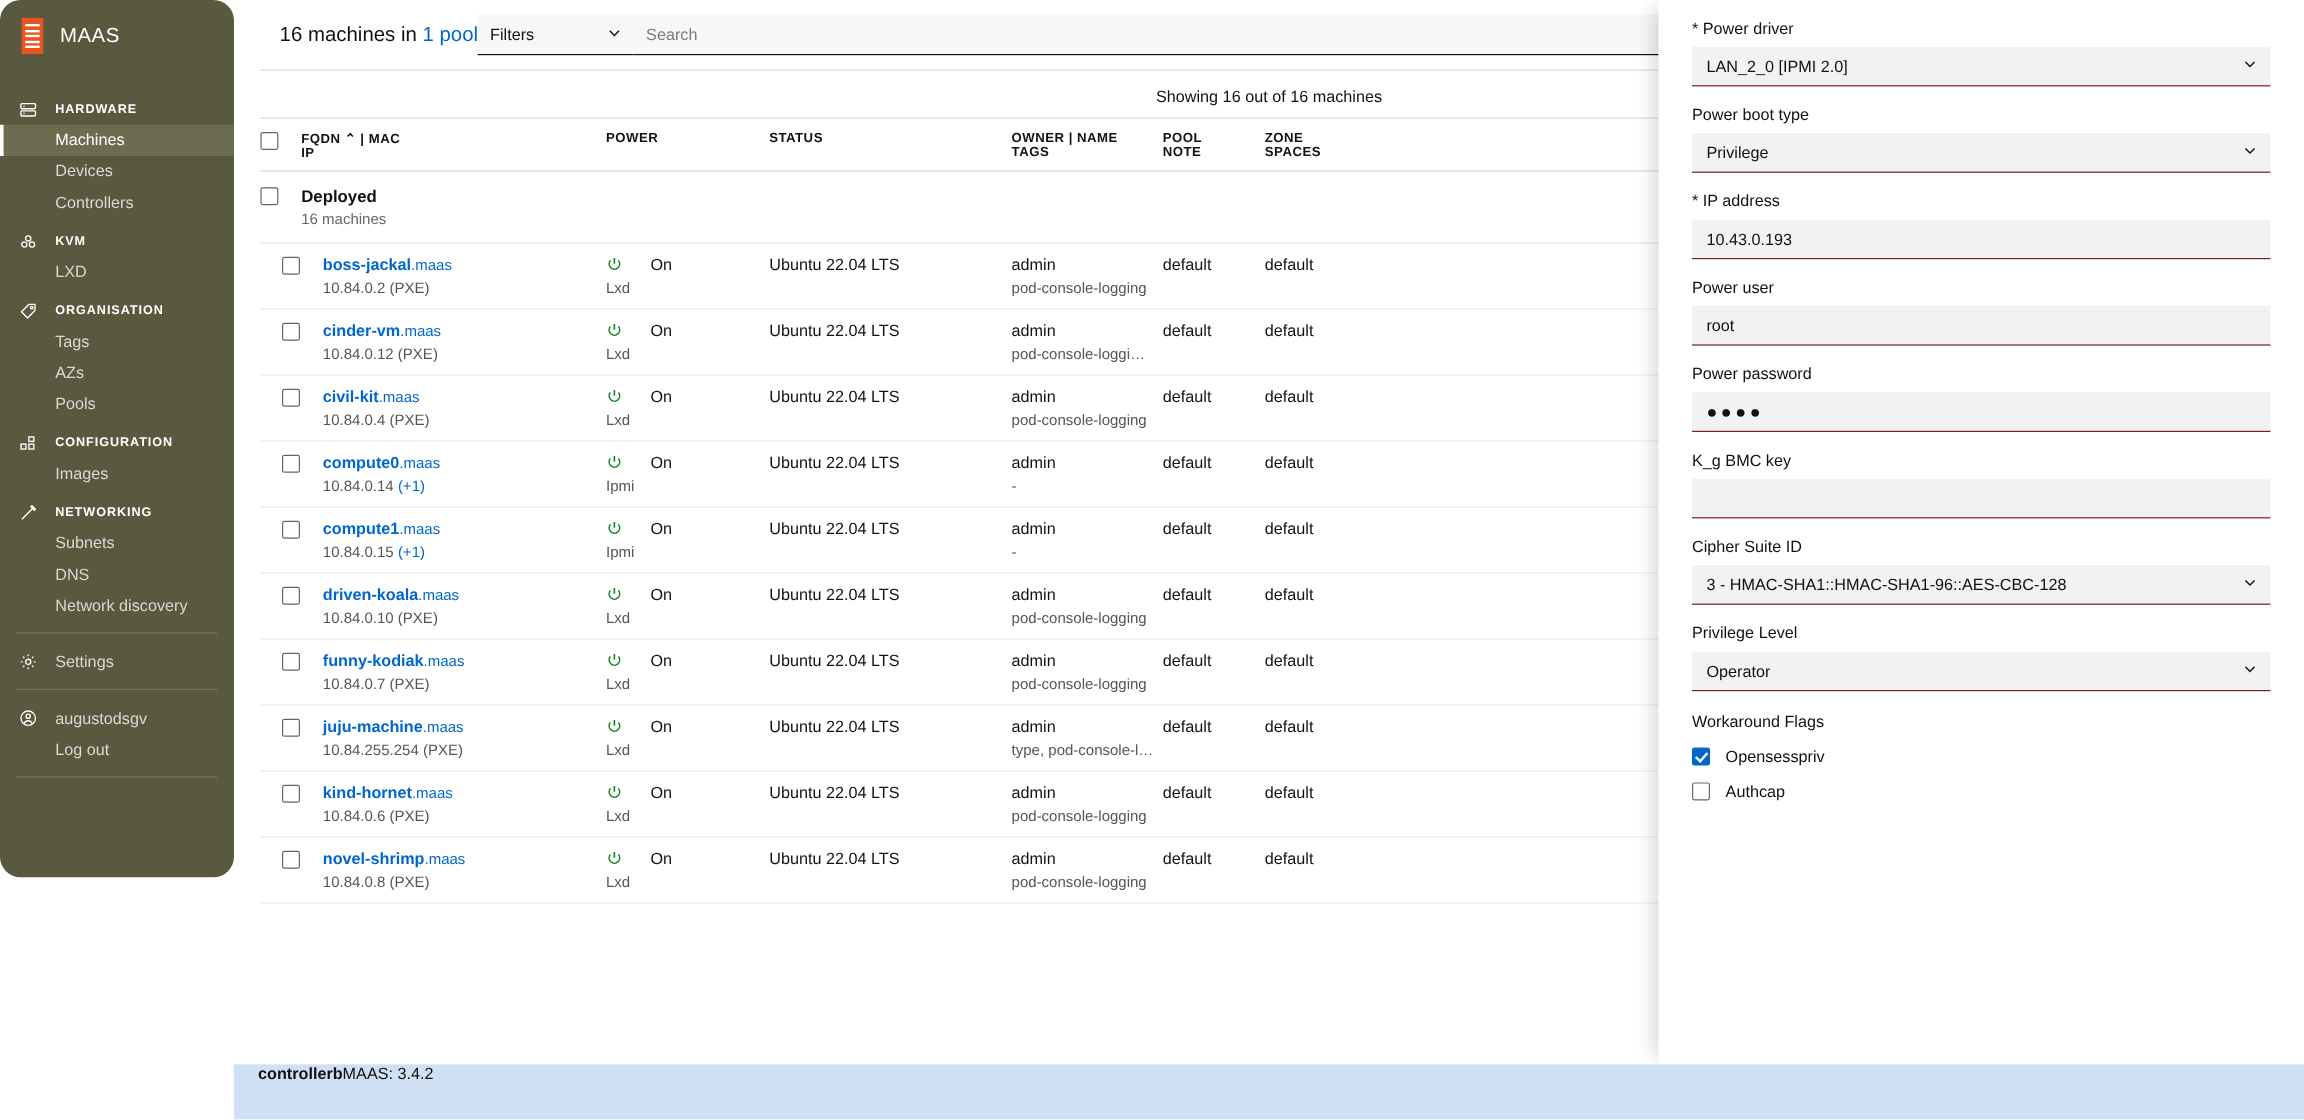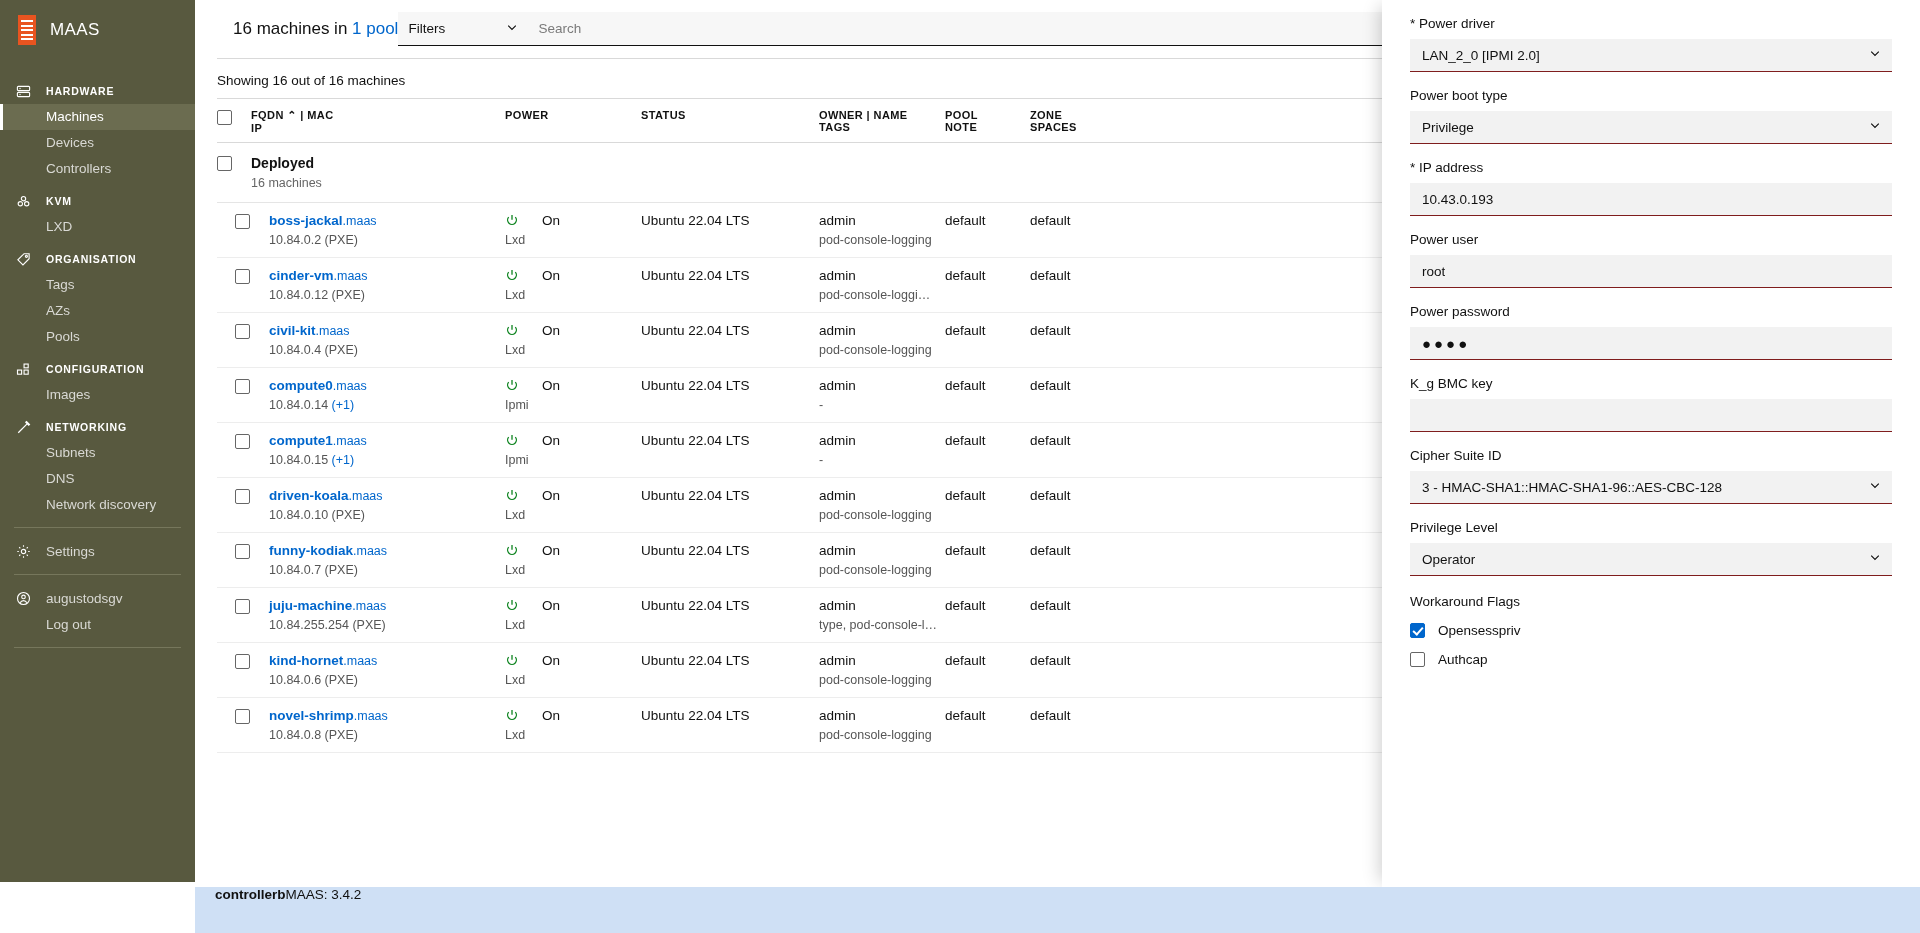--- a/index.html
+++ b/index.html
@@ -8,23 +8,24 @@
     overflow: hidden;
     font-family: "Liberation Sans", sans-serif;
     background: #ffffff;
     color: #111111;
   }
   #app { position: relative; width: 1920px; height: 933px; }
 
   
   #sidebar {
     position: absolute; left: 0; top: 0;
-    width: 195px; height: 882px;
+    width: 195px; height: 731px;
     background: #58593f;
     color: #ffffff;
+    border-radius: 17px;
   }
   .brand { display: flex; align-items: center; height: 60px; padding-left: 18px; gap: 14px; }
   .brand-logo {
     width: 18px; height: 30px; background: #e95420;
     display: flex; flex-direction: column; justify-content: center;
     align-items: center; gap: 2.5px; padding: 0 3px;
   }
   .brand-logo i { display: block; width: 100%; height: 2px; background: #fff; }
   .brand-name { font-size: 17px; letter-spacing: 0.4px; color: #fff; }
 
@@ -81,40 +82,40 @@
   }
   .search-field::placeholder { color: #7a7a7a; }
   .search-wrap { flex: 1; position: relative; display: flex; align-items: center; }
   .search-clear {
     position: absolute; right: 12px; top: 50%; transform: translateY(-50%);
     width: 16px; height: 16px;
   }
 
   .divider { height: 1px; background: #d9d9d9; margin: 0 22px; }
   .showing {
-    padding: 14px 22px 10px 22px; font-size: 13.5px; color: #111;
+    padding: 14px 22px 10px 22px; font-size: 13.5px; color: #111; text-align: center;
   }
 
   
   .tbl { width: 1725px; padding: 0 22px; }
   .thead, .row {
     display: flex; align-items: flex-start;
   }
   .thead {
     border-top: 1px solid #d9d9d9;
     border-bottom: 1px solid #d9d9d9;
     padding: 10px 0 8px 0;
     font-size: 11px; font-weight: bold; letter-spacing: 0.4px;
     color: #111; text-transform: uppercase;
   }
   .c-chk  { flex: 0 0 34px; padding-top: 1px; }
   .c-fqdn { flex: 0 0 254px; }
   .c-pow  { flex: 0 0 136px; }
   .c-stat { flex: 0 0 178px; }
-  .c-own  { flex: 0 0 126px; }
+  .c-own  { flex: 0 0 126px; margin-left: 24px; }
   .c-pool { flex: 0 0 85px; }
   .c-zone { flex: 0 0 92px; }
   .sub { display: block; font-weight: bold; }
 
   .chk {
     width: 15px; height: 15px; border: 1px solid #666;
     background: #fff; border-radius: 2px; display: inline-block;
     vertical-align: top;
   }
   .chk.checked { background: #0066cc; border-color: #0066cc; position: relative; }

